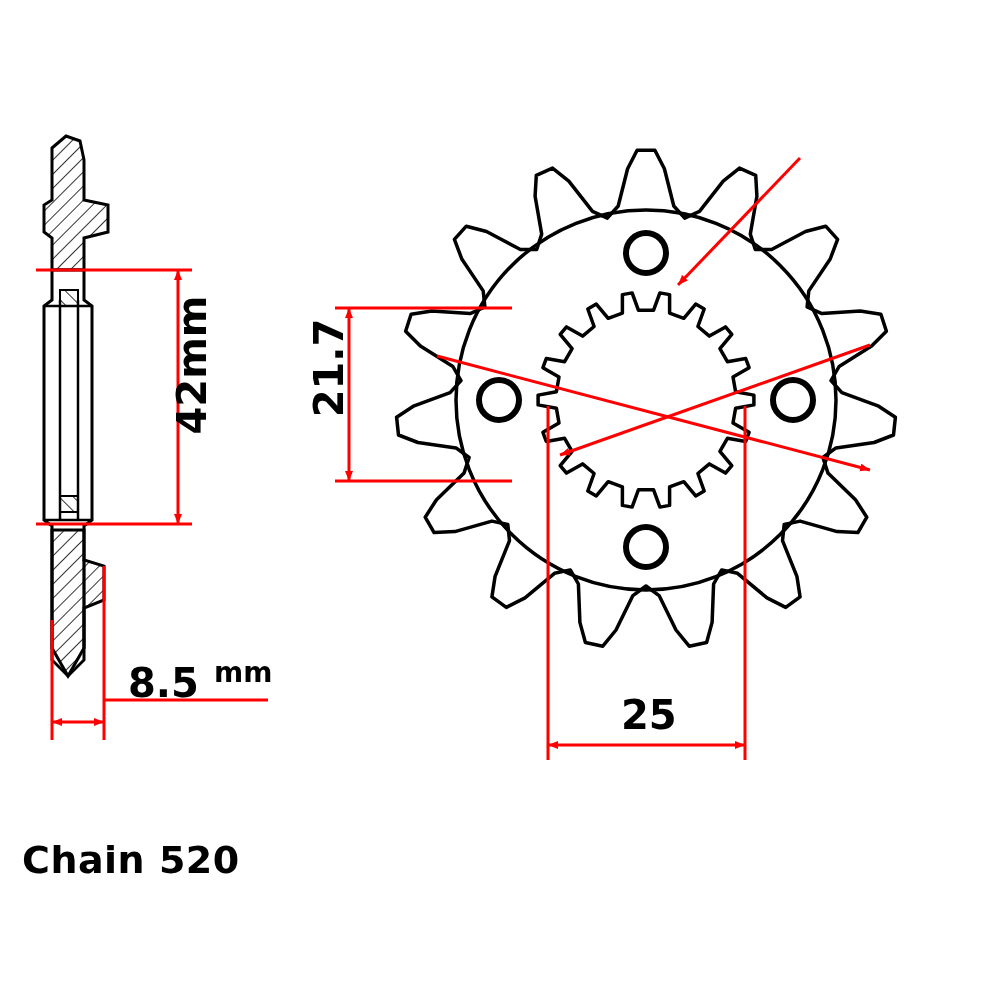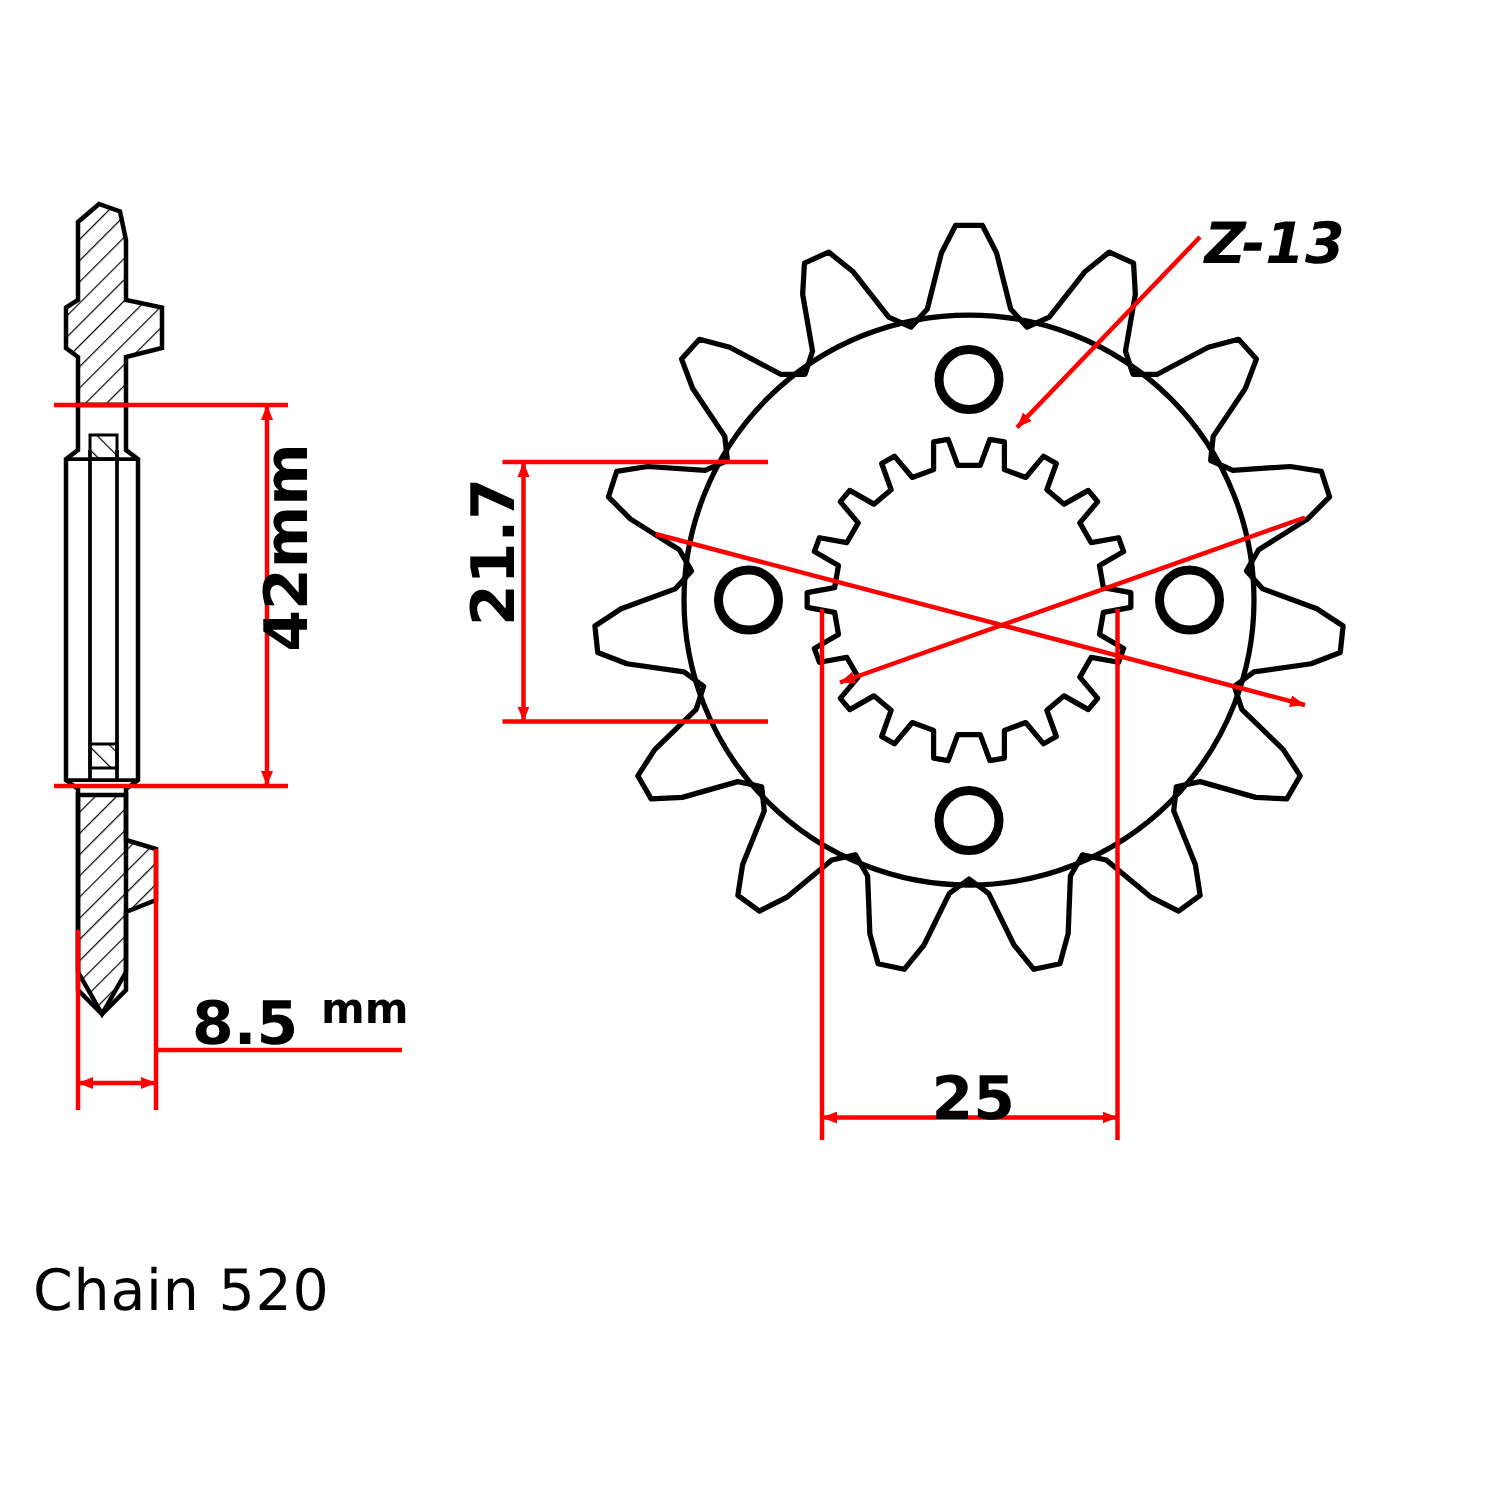--- a/index.html
+++ b/index.html
@@ -25,21 +25,21 @@
   .label {
     position: absolute;
     color: #000000;
     font-family: "DejaVu Sans", sans-serif;
     white-space: nowrap;
   }
   #chain-label {
     left: 22px;
     top: 838px;
     font-size: 38px;
-    font-weight: normal;
+    font-weight: bold;
     letter-spacing: 0.5px;
   }
   #dim-42 {
     left: 122px;
     top: 342px;
     font-size: 40px;
     font-weight: bold;
     color: #000;
     transform: rotate(-90deg);
     transform-origin: 50% 50%;
@@ -62,21 +62,20 @@
     font-size: 40px;
     font-weight: bold;
     transform: rotate(-90deg);
     transform-origin: 50% 50%;
   }
   #dim-25 {
     left: 621px;
     top: 692px;
     font-size: 40px;
     font-weight: bold;
-    margin-top: 18px;
   }
   #label-z13 {
     left: 803px;
     top: 140px;
     font-size: 38px;
     font-weight: bold;
     font-style: italic;
   }
 </style>
 </head>
@@ -158,16 +157,15 @@
 
       <line x1="800" y1="158" x2="678" y2="285" stroke="#ff0000" stroke-width="3" marker-end="url(#arrHead)"></line>
     </g>
   </svg>
 
   <div class="label" id="dim-42">42mm</div>
   <div class="label" id="dim-85">8.5</div>
   <div class="label" id="dim-85-unit">mm</div>
   <div class="label" id="dim-217">21.7</div>
   <div class="label" id="dim-25">25</div>
-  <div class="label" id="label-z13">Z-13</div>
   <div class="label" id="chain-label">Chain 520</div>
 
 </div>
 
 </body></html>

